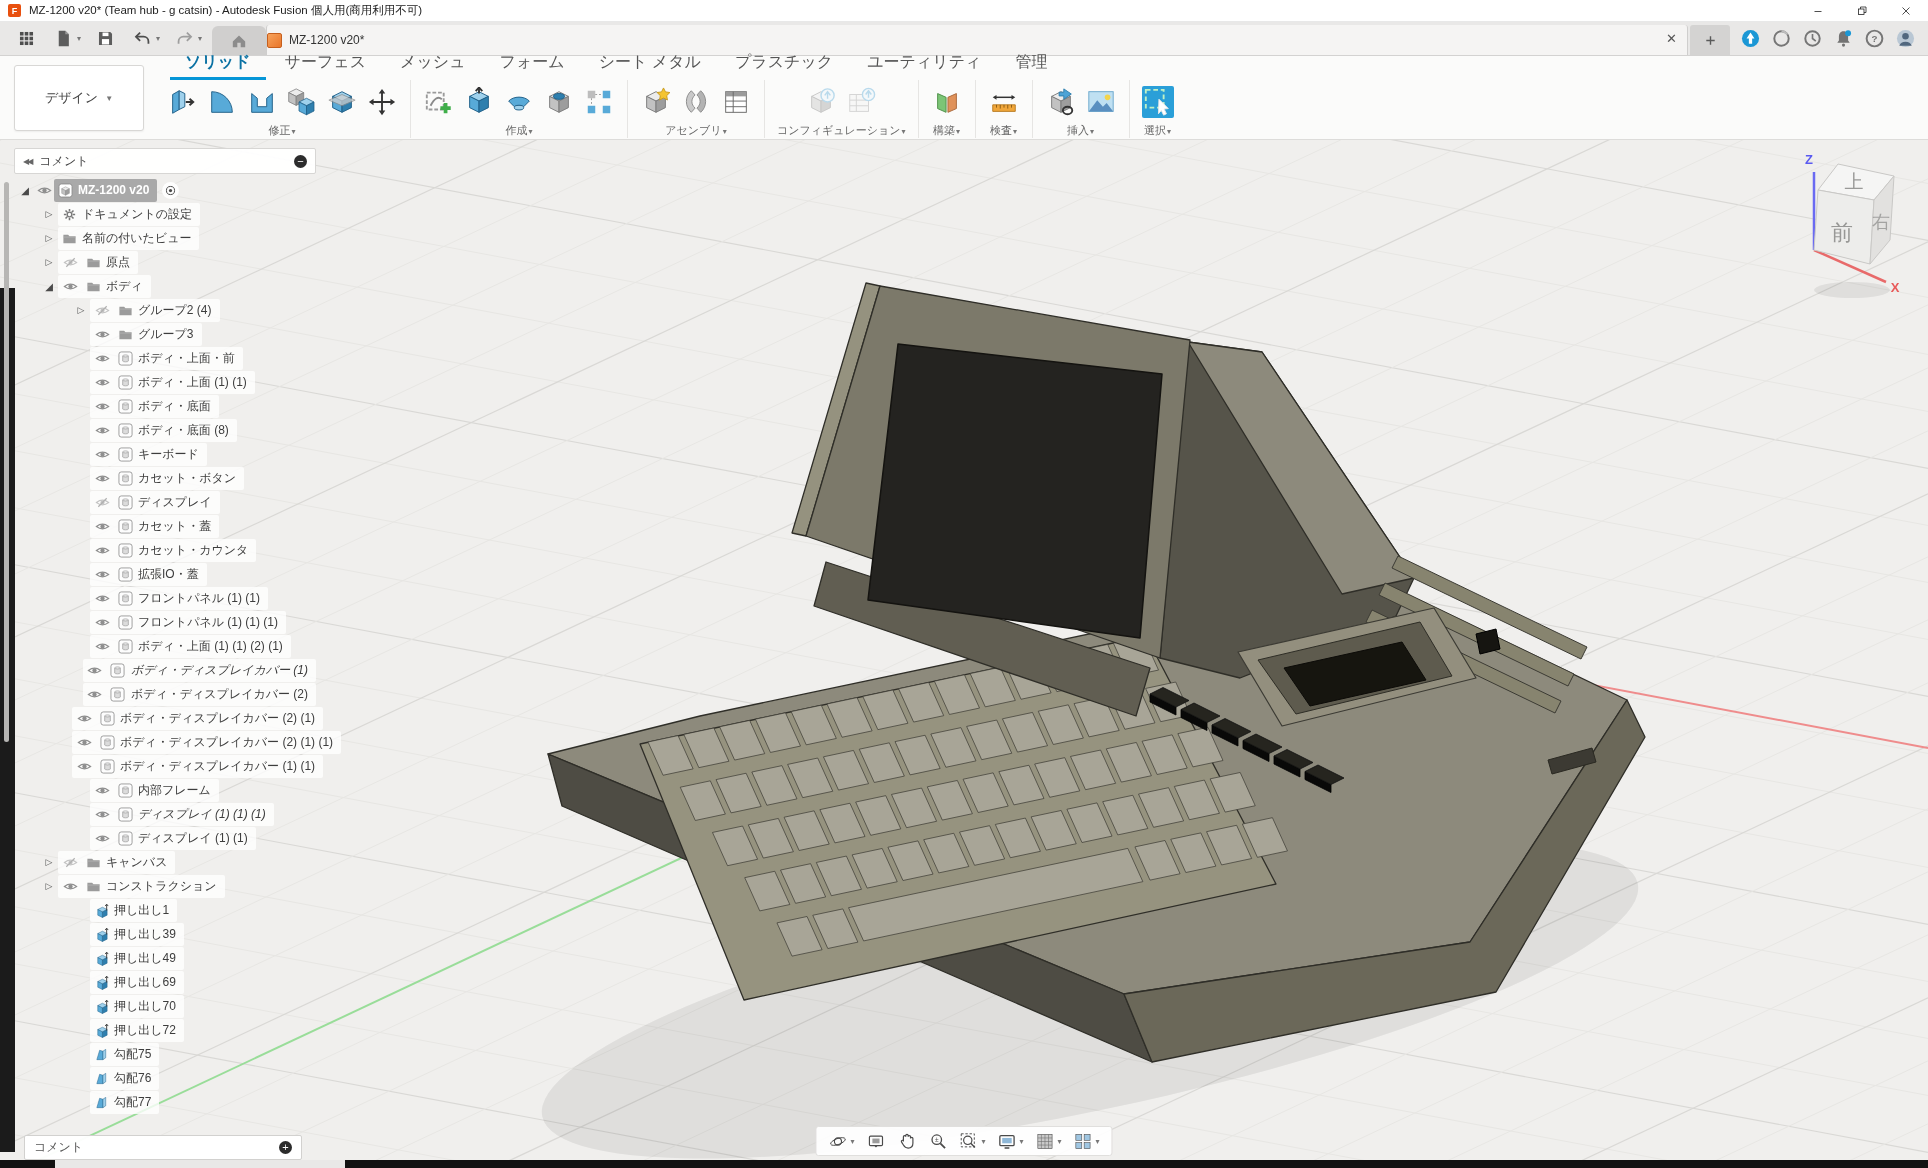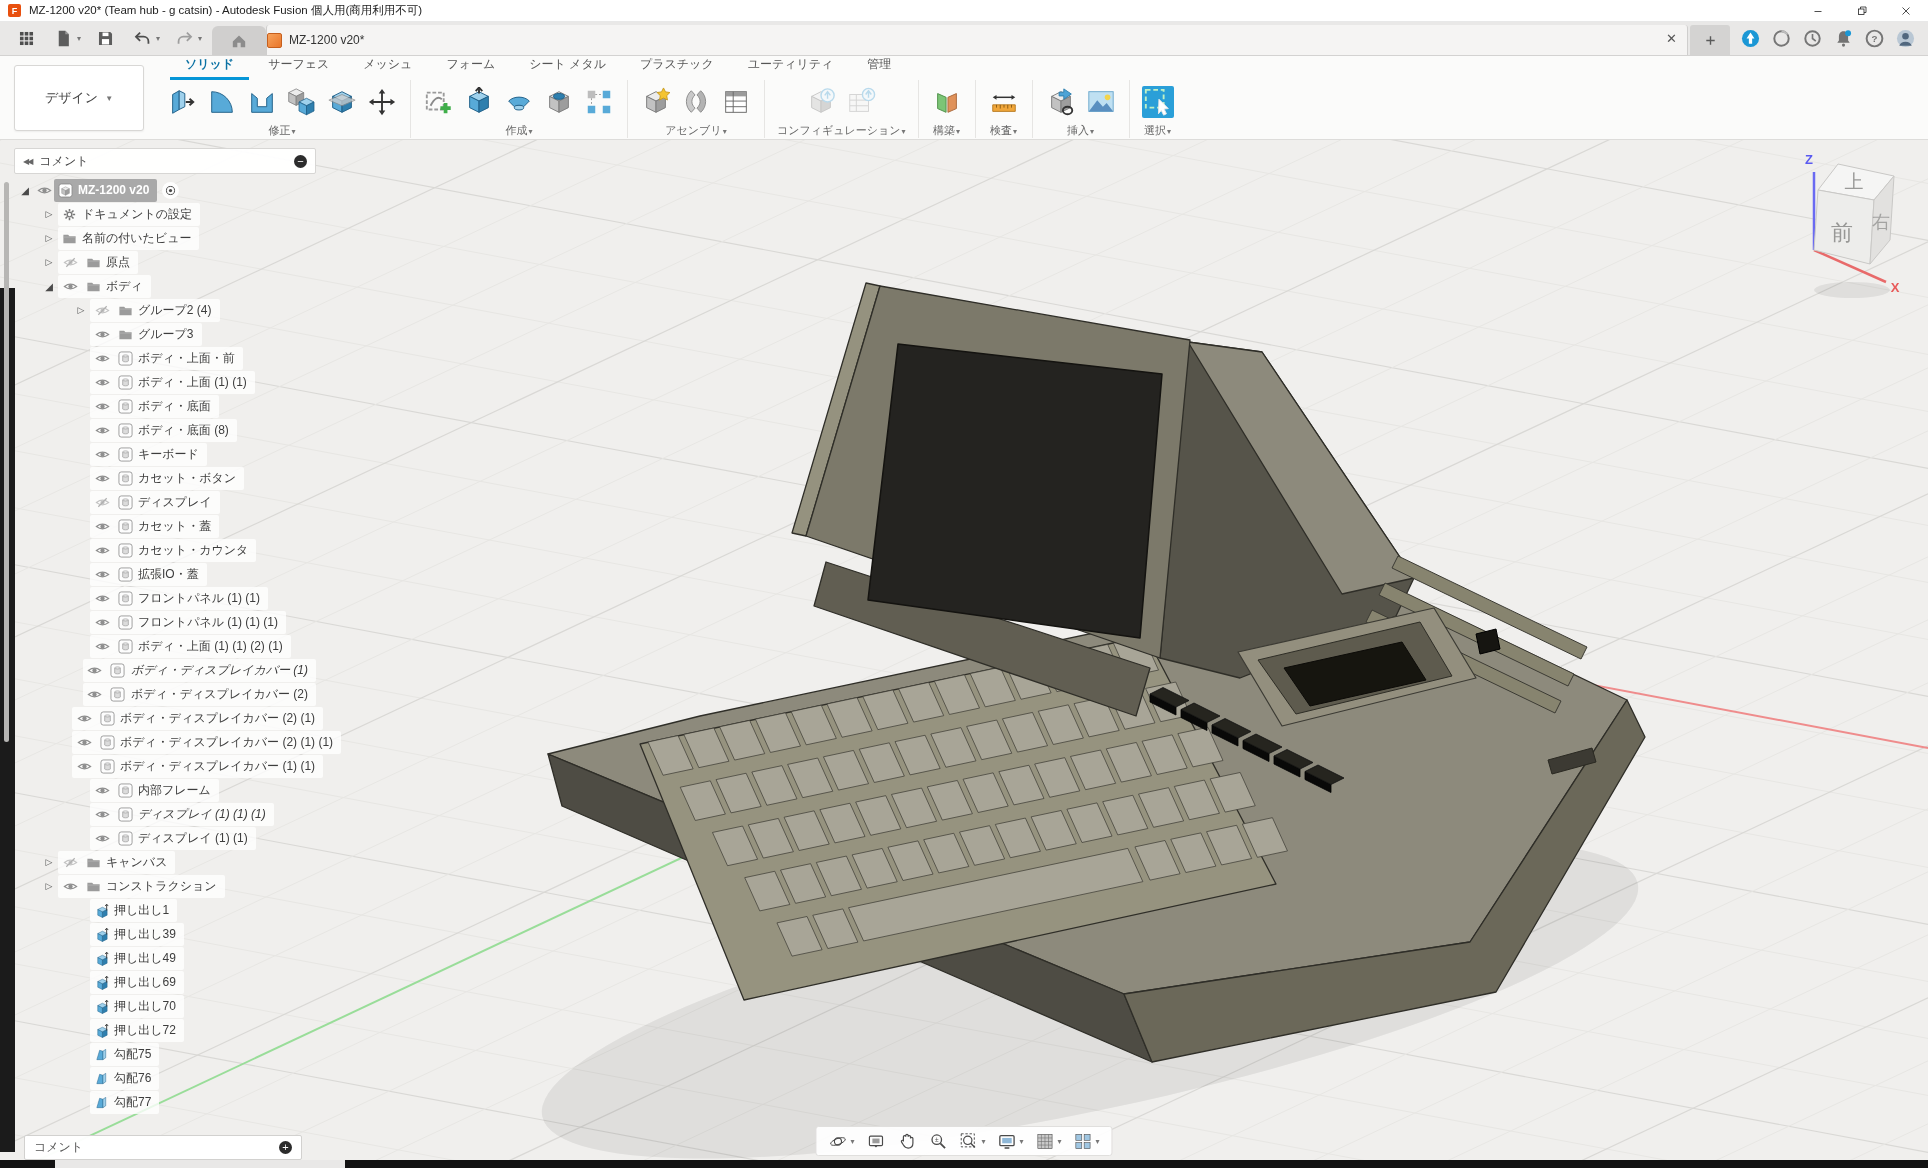--- a/index.html
+++ b/index.html
@@ -30,21 +30,21 @@
     display:flex;align-items:center;justify-content:center;}
   .strip-icons{display:flex;align-items:center;gap:10px;padding:0 12px 0 6px;}
   
   .ribbon{position:absolute;left:0;top:56px;width:100%;height:84px;background:#fbfbfa;
     border-bottom:1px solid #dddcda;box-sizing:border-box;}
   .workspace-btn{position:absolute;left:14px;top:9px;width:128px;height:64px;background:#fff;
     border:1px solid #d8d7d5;border-radius:3px;box-shadow:0 1px 2px rgba(0,0,0,.06);
     display:flex;align-items:center;justify-content:center;font-size:13px;color:#444;gap:6px;}
   .ribbon-main{position:absolute;left:152px;top:0;right:0;height:100%;}
   .rib-tabs{display:flex;height:24px;align-items:flex-end;gap:4px;padding-left:18px;}
-  .rib-tab{font-size:12px;color:#555;padding:3px 15px 4px;border-bottom:3px solid transparent;}
+  .rib-tab{font-size:16px;color:#555;padding:3px 15px 4px;border-bottom:3px solid transparent;}
   .rib-tab.active{color:#0a71a3;font-weight:bold;border-bottom:3px solid #0696d7;}
   .rib-groups{display:flex;height:58px;align-items:stretch;padding-left:2px;}
   .rib-group{display:flex;flex-direction:column;align-items:center;justify-content:flex-start;
     padding:2px 12px 0;border-right:1px solid #e6e5e3;}
   .rib-group:last-child{border-right:none;}
   .rib-icons{display:flex;align-items:center;gap:8px;height:40px;}
   .rib-label{font-size:11px;color:#666;white-space:nowrap;margin-top:1px;}
   .rib-group.disabled .rib-icons{opacity:.4;}
   .tool-icon{display:flex;align-items:center;justify-content:center;width:32px;height:32px;}
   .tool-icon.sel{background:#2a9fd8;border-radius:2px;}

